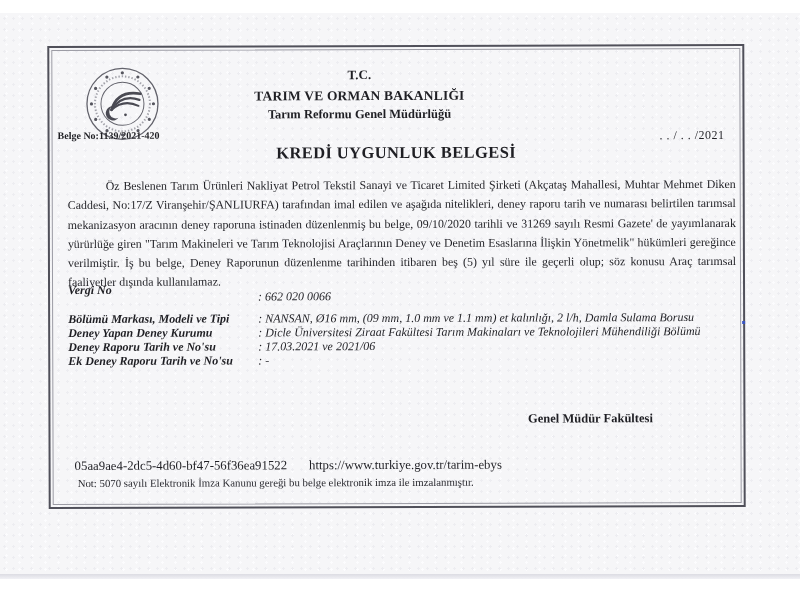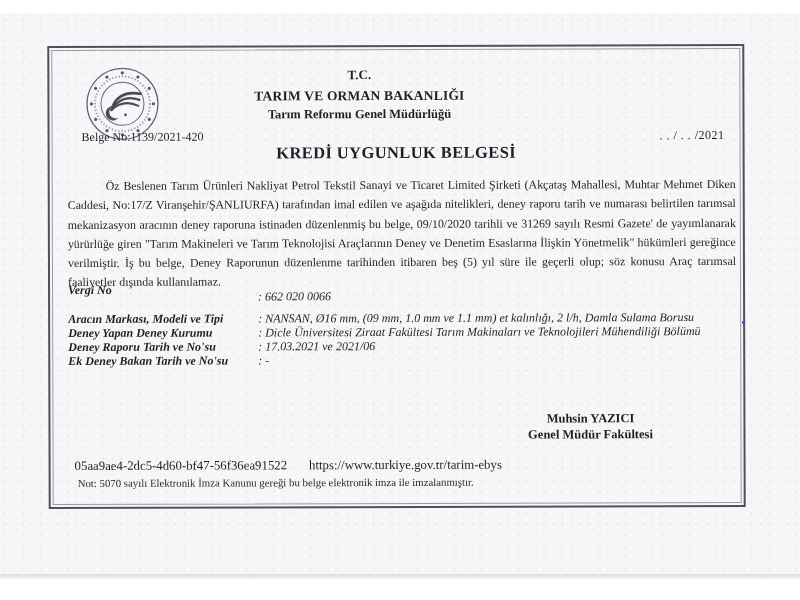--- a/index.html
+++ b/index.html
@@ -28,21 +28,21 @@
   .frame-outer { position:absolute; inset:0; border:2.5px solid #50505a; }
   .frame-inner { position:absolute; inset:4px; border:1px solid #9b9ba4; }
 
   .logo { position:absolute; left:37px; top:20px; width:76px; height:76px; }
 
   .head { position:absolute; left:0; top:22px; width:624px; text-align:center; }
   .head .tc { font-weight:bold; font-size:13px; }
   .head .ministry { font-weight:bold; font-size:13.5px; margin-top:5px; letter-spacing:0.2px; }
   .head .directorate { font-weight:bold; font-size:12.5px; margin-top:3px; }
 
-  .belge-no { position:absolute; left:34px; top:84px; font-weight:normal; font-size:12px; }
+  .belge-no { position:absolute; left:10px; top:84px; font-weight:bold; font-size:10px; }
   .date { position:absolute; right:20px; top:84px; font-size:12px; letter-spacing:0.5px; }
 
   .title {
     position:absolute; left:0; right:0; top:98px; text-align:center;
     font-weight:bold; font-size:16.5px; letter-spacing:0.4px;
   }
 
   .body-par {
     position:absolute; left:20px; width:668px; top:131px;
     font-size:11.9px; line-height:19.3px; text-align:justify; text-indent:38px;
@@ -116,34 +116,33 @@
   <div class="date">. . / . . /2021</div>
 
   <div class="title">KREDİ UYGUNLUK BELGESİ</div>
 
   <div class="body-par">Öz Beslenen Tarım Ürünleri Nakliyat Petrol Tekstil Sanayi ve Ticaret Limited Şirketi (Akçataş Mahallesi, Muhtar Mehmet Diken Caddesi, No:17/Z Viranşehir/ŞANLIURFA) tarafından imal edilen ve aşağıda nitelikleri, deney raporu tarih ve numarası belirtilen tarımsal mekanizasyon aracının deney raporuna istinaden düzenlenmiş bu belge, 09/10/2020 tarihli ve 31269 sayılı Resmi Gazete' de yayımlanarak yürürlüğe giren "Tarım Makineleri ve Tarım Teknolojisi Araçlarının Deney ve Denetim Esaslarına İlişkin Yönetmelik" hükümleri gereğince verilmiştir. İş bu belge, Deney Raporunun düzenlenme tarihinden itibaren beş (5) yıl süre ile geçerli olup; söz konusu Araç tarımsal faaliyetler dışında kullanılamaz.</div>
 
   <div class="frow r1">
     <span class="lbl">Vergi No</span><span class="val">: 662 020 0066</span>
   </div>
   <div class="frow r2">
-    <span class="lbl">Aracın Markası, Modeli ve Tipi</span><span class="val">: NANSAN, Ø16 mm, (09 mm, 1.0 mm ve 1.1 mm) et kalınlığı, 2 l/h, Damla Sulama Borusu</span>
+    <span class="lbl">Bölümü Markası, Modeli ve Tipi</span><span class="val">: NANSAN, Ø16 mm, (09 mm, 1.0 mm ve 1.1 mm) et kalınlığı, 2 l/h, Damla Sulama Borusu</span>
   </div>
   <div class="frow r3">
     <span class="lbl">Deney Yapan Deney Kurumu</span><span class="val">: Dicle Üniversitesi Ziraat Fakültesi Tarım Makinaları ve Teknolojileri Mühendiliği Bölümü</span>
   </div>
   <div class="frow r4">
     <span class="lbl">Deney Raporu Tarih ve No'su</span><span class="val">: 17.03.2021 ve 2021/06</span>
   </div>
   <div class="frow r5">
-    <span class="lbl">Ek Deney Bakan Tarih ve No'su</span><span class="val">: -</span>
+    <span class="lbl">Ek Deney Raporu Tarih ve No'su</span><span class="val">: -</span>
   </div>
 
   <div class="signature">
-    <div>Muhsin YAZICI</div>
     <div>Genel Müdür Fakültesi</div>
   </div>
 
   <div class="uuid-line">
     <span>05aa9ae4-2dc5-4d60-bf47-56f36ea91522</span><span class="url">https://www.turkiye.gov.tr/tarim-ebys</span>
   </div>
   <div class="note">Not: 5070 sayılı Elektronik İmza Kanunu gereği bu belge elektronik imza ile imzalanmıştır.</div>
 
   <div class="speck"></div>
 </div>

